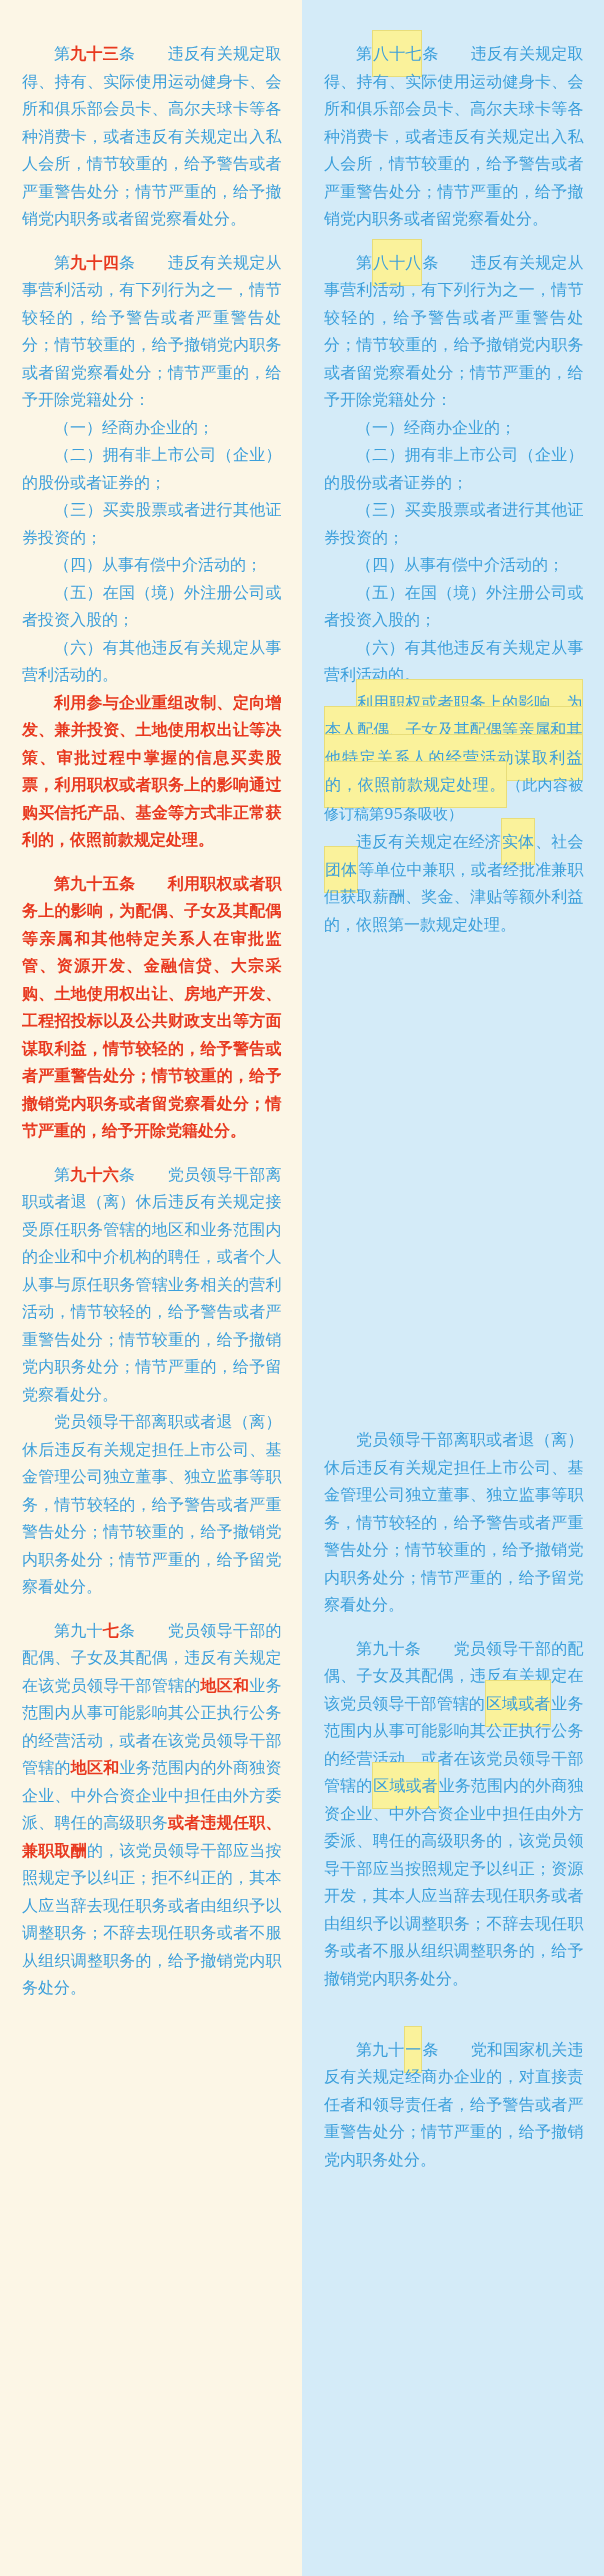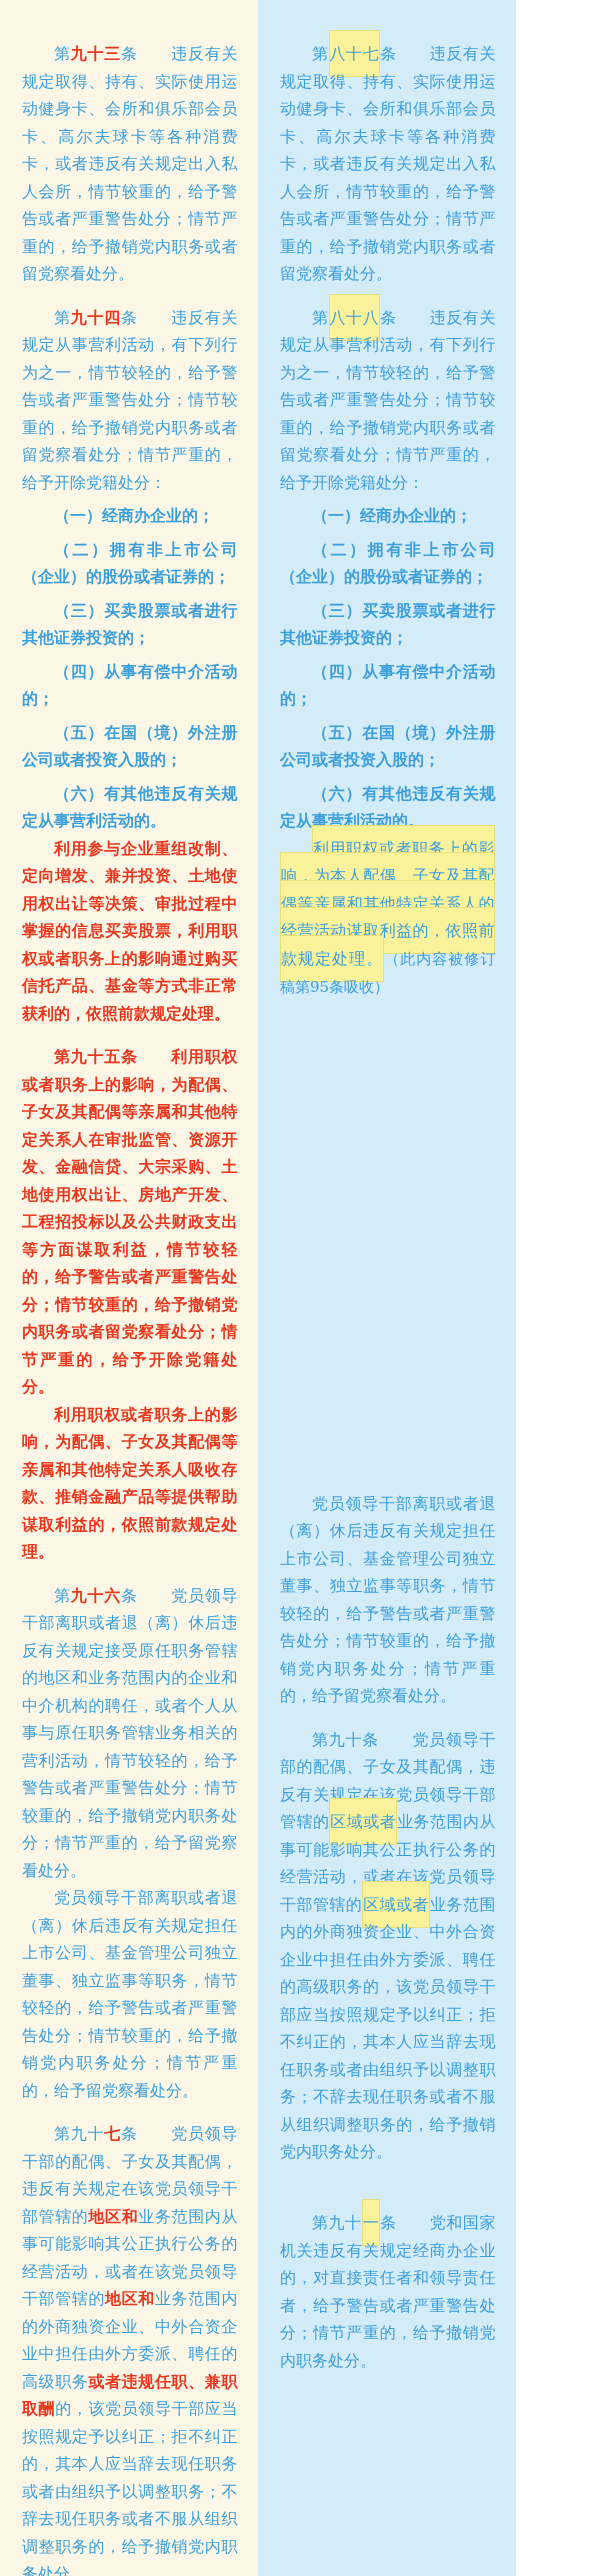--- a/index.html
+++ b/index.html
@@ -1,38 +1,38 @@
 <!DOCTYPE html>
 <html style="--text-blue: #3b9fdb; --changed-red: #e8391f; --hl-yellow: #faf29b; --hl-border: #e8dd7a;font-size:11px"><head>
 <meta charset="utf-8">
 <style>
   html, body { margin: 0; padding: 0; }
   .page {
-    width: 516px;
+    width: 604px;
     height: 2576px;
     display: flex;
     overflow: hidden;
     font-family: "DejaVu Sans", sans-serif;
     font-size: 16px;
     line-height: 27.5px;
   }
   .col {
     flex: 1;
     box-sizing: border-box;
     padding: 40px 20.6px 0 22px;
   }
   .p {
     margin: 0;
     text-indent: 2em;
     text-align: justify;
     word-break: break-all;
   }
   .article { margin-top: 16px; }
   .para    { margin-top: 0; }
-  .item    { margin-top: 6px; font-weight: bold; }
+  .item    { margin-top: 0; }
   .p:first-child { margin-top: 0; }
   .spacer { width: 100%; }
 
   .run-b { color: var(--text-blue); }
   .run-r { color: var(--changed-red); font-weight: bold; }
   .run-h {
     color: var(--text-blue);
     background: var(--hl-yellow);
     border: 0.7px solid var(--hl-border);
     padding: 13px 0;
@@ -53,35 +53,35 @@
       <p class="p article"><span class="run-b">第</span><span class="run-r">九十三</span><span class="run-b">条　　违反有关规定取得、持有、实际使用运动健身卡、会所和俱乐部会员卡、高尔夫球卡等各种消费卡，或者违反有关规定出入私人会所，情节较重的，给予警告或者严重警告处分；情节严重的，给予撤销党内职务或者留党察看处分。</span></p>
       <p class="p article"><span class="run-b">第</span><span class="run-r">九十四</span><span class="run-b">条　　违反有关规定从事营利活动，有下列行为之一，情节较轻的，给予警告或者严重警告处分；情节较重的，给予撤销党内职务或者留党察看处分；情节严重的，给予开除党籍处分：</span></p>
       <p class="p item"><span class="run-b">（一）经商办企业的；</span></p>
       <p class="p item"><span class="run-b">（二）拥有非上市公司（企业）的股份或者证券的；</span></p>
       <p class="p item"><span class="run-b">（三）买卖股票或者进行其他证券投资的；</span></p>
       <p class="p item"><span class="run-b">（四）从事有偿中介活动的；</span></p>
       <p class="p item"><span class="run-b">（五）在国（境）外注册公司或者投资入股的；</span></p>
       <p class="p item"><span class="run-b">（六）有其他违反有关规定从事营利活动的。</span></p>
       <p class="p para"><span class="run-r">利用参与企业重组改制、定向增发、兼并投资、土地使用权出让等决策、审批过程中掌握的信息买卖股票，利用职权或者职务上的影响通过购买信托产品、基金等方式非正常获利的，依照前款规定处理。</span></p>
       <p class="p article"><span class="run-r">第九十五条　　利用职权或者职务上的影响，为配偶、子女及其配偶等亲属和其他特定关系人在审批监管、资源开发、金融信贷、大宗采购、土地使用权出让、房地产开发、工程招投标以及公共财政支出等方面谋取利益，情节较轻的，给予警告或者严重警告处分；情节较重的，给予撤销党内职务或者留党察看处分；情节严重的，给予开除党籍处分。</span></p>
-      <p class="p para"><span class="run-r">利用职权或者职务上的影响，为配偶、子女及其配偶等亲属和其他特定关系人吸收存款、推销金融产品等提供帮助谋取利益的，依照前款规定处理。</span></p>
       <p class="p article"><span class="run-b">第</span><span class="run-r">九十六</span><span class="run-b">条　　党员领导干部离职或者退（离）休后违反有关规定接受原任职务管辖的地区和业务范围内的企业和中介机构的聘任，或者个人从事与原任职务管辖业务相关的营利活动，情节较轻的，给予警告或者严重警告处分；情节较重的，给予撤销党内职务处分；情节严重的，给予留党察看处分。</span></p>
       <p class="p para"><span class="run-b">党员领导干部离职或者退（离）休后违反有关规定担任上市公司、基金管理公司独立董事、独立监事等职务，情节较轻的，给予警告或者严重警告处分；情节较重的，给予撤销党内职务处分；情节严重的，给予留党察看处分。</span></p>
       <p class="p article"><span class="run-b">第九十</span><span class="run-r">七</span><span class="run-b">条　　党员领导干部的配偶、子女及其配偶，违反有关规定在该党员领导干部管辖的</span><span class="run-r">地区和</span><span class="run-b">业务范围内从事可能影响其公正执行公务的经营活动，或者在该党员领导干部管辖的</span><span class="run-r">地区和</span><span class="run-b">业务范围内的外商独资企业、中外合资企业中担任由外方委派、聘任的高级职务</span><span class="run-r">或者违规任职、兼职取酬</span><span class="run-b">的，该党员领导干部应当按照规定予以纠正；拒不纠正的，其本人应当辞去现任职务或者由组织予以调整职务；不辞去现任职务或者不服从组织调整职务的，给予撤销党内职务处分。</span></p>
     </div>
   <div class="col" style="background: rgb(212, 235, 248);">
       <p class="p article"><span class="run-b">第</span><span class="run-h">八十七</span><span class="run-b">条　　违反有关规定取得、持有、实际使用运动健身卡、会所和俱乐部会员卡、高尔夫球卡等各种消费卡，或者违反有关规定出入私人会所，情节较重的，给予警告或者严重警告处分；情节严重的，给予撤销党内职务或者留党察看处分。</span></p>
       <p class="p article"><span class="run-b">第</span><span class="run-h">八十八</span><span class="run-b">条　　违反有关规定从事营利活动，有下列行为之一，情节较轻的，给予警告或者严重警告处分；情节较重的，给予撤销党内职务或者留党察看处分；情节严重的，给予开除党籍处分：</span></p>
       <p class="p item"><span class="run-b">（一）经商办企业的；</span></p>
       <p class="p item"><span class="run-b">（二）拥有非上市公司（企业）的股份或者证券的；</span></p>
       <p class="p item"><span class="run-b">（三）买卖股票或者进行其他证券投资的；</span></p>
       <p class="p item"><span class="run-b">（四）从事有偿中介活动的；</span></p>
       <p class="p item"><span class="run-b">（五）在国（境）外注册公司或者投资入股的；</span></p>
       <p class="p item"><span class="run-b">（六）有其他违反有关规定从事营利活动的。</span></p>
       <p class="p para"><span class="run-h">利用职权或者职务上的影响，为本人配偶、子女及其配偶等亲属和其他特定关系人的经营活动谋取利益的，依照前款规定处理。</span><span class="run-a">（此内容被修订稿第95条吸收）</span></p>
+      <p class="p para"><span class="run-b">违反有关规定在经济</span><span class="run-h">实体</span><span class="run-b">、社会</span><span class="run-h">团体</span><span class="run-b">等单位中兼职，或者经批准兼职但获取薪酬、奖金、津贴等额外利益的，依照第一款规定处理。</span></p>
       <div class="spacer" style="height: 488px;"></div>
       <p class="p para"><span class="run-b">党员领导干部离职或者退（离）休后违反有关规定担任上市公司、基金管理公司独立董事、独立监事等职务，情节较轻的，给予警告或者严重警告处分；情节较重的，给予撤销党内职务处分；情节严重的，给予留党察看处分。</span></p>
-      <p class="p article"><span class="run-b">第九十条　　党员领导干部的配偶、子女及其配偶，违反有关规定在该党员领导干部管辖的</span><span class="run-h">区域或者</span><span class="run-b">业务范围内从事可能影响其公正执行公务的经营活动，或者在该党员领导干部管辖的</span><span class="run-h">区域或者</span><span class="run-b">业务范围内的外商独资企业、中外合资企业中担任由外方委派、聘任的高级职务的，该党员领导干部应当按照规定予以纠正；拒不纠正的，其本人应当辞去现任职务或者由组织予以调整职务；不辞去现任职务或者不服从组织调整职务的，给予撤销党内职务处分。</span></p>
+      <p class="p article"><span class="run-b">第九十条　　党员领导干部的配偶、子女及其配偶，违反有关规定在该党员领导干部管辖的</span><span class="run-h">区域或者</span><span class="run-b">业务范围内从事可能影响其公正执行公务的经营活动，或者在该党员领导干部管辖的</span><span class="run-h">区域或者</span><span class="run-b">业务范围内的外商独资企业、中外合资企业中担任由外方委派、聘任的高级职务的，该党员领导干部应当按照规定予以纠正；资源开发，其本人应当辞去现任职务或者由组织予以调整职务；不辞去现任职务或者不服从组织调整职务的，给予撤销党内职务处分。</span></p>
       <div class="spacer" style="height: 27.5px;"></div>
       <p class="p article"><span class="run-b">第九十</span><span class="run-h">一</span><span class="run-b">条　　党和国家机关违反有关规定经商办企业的，对直接责任者和领导责任者，给予警告或者严重警告处分；情节严重的，给予撤销党内职务处分。</span></p>
     </div>
 </div>
 
 
 </body></html>

